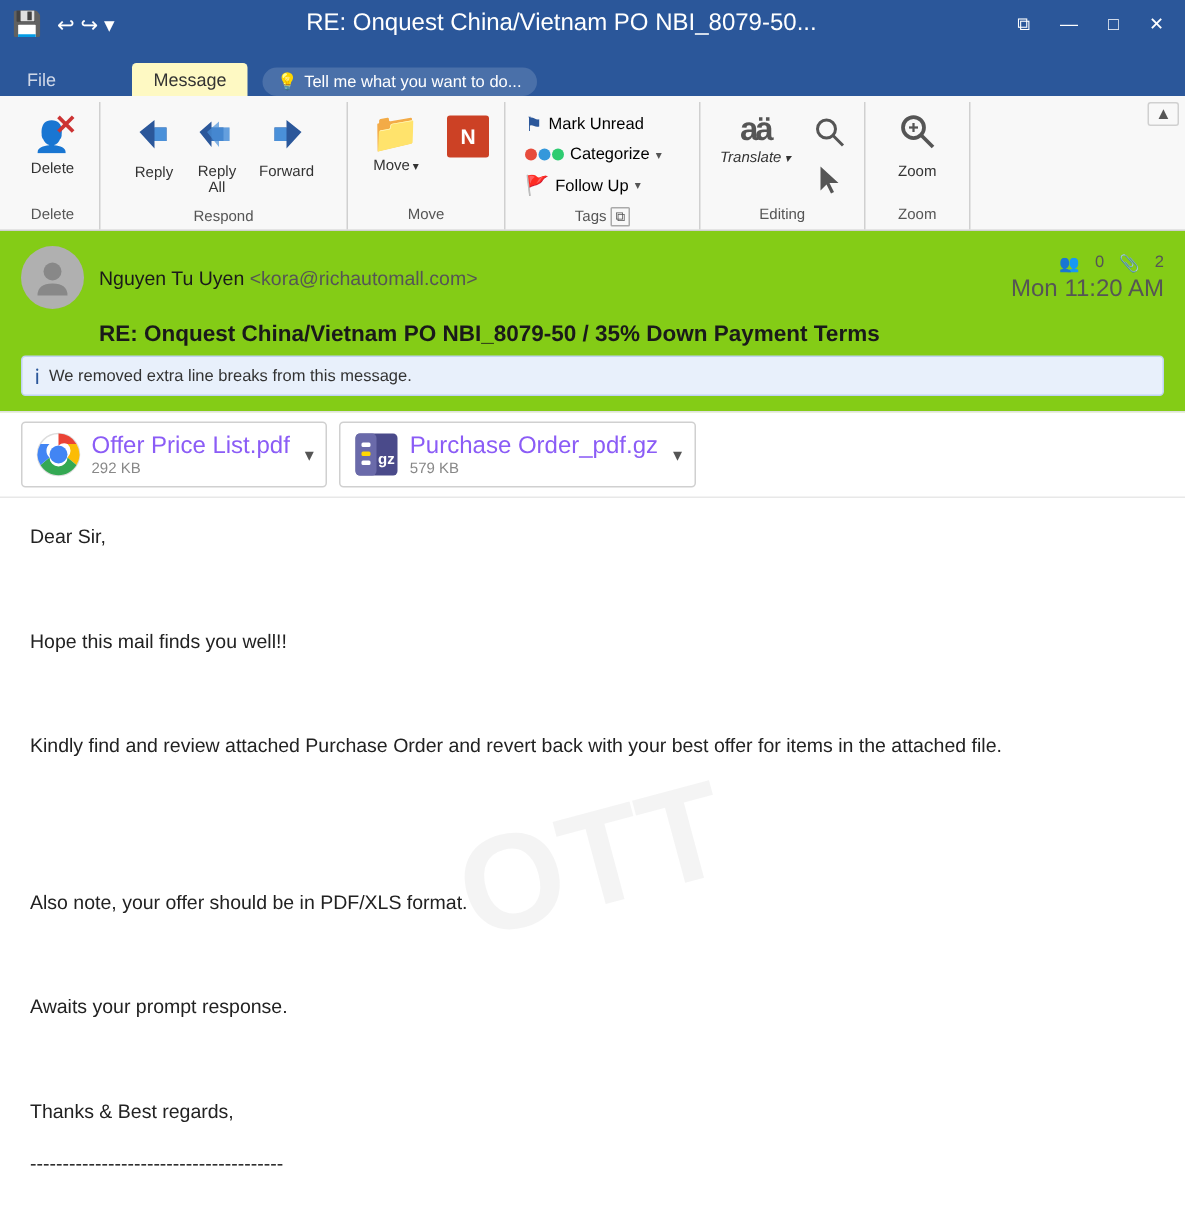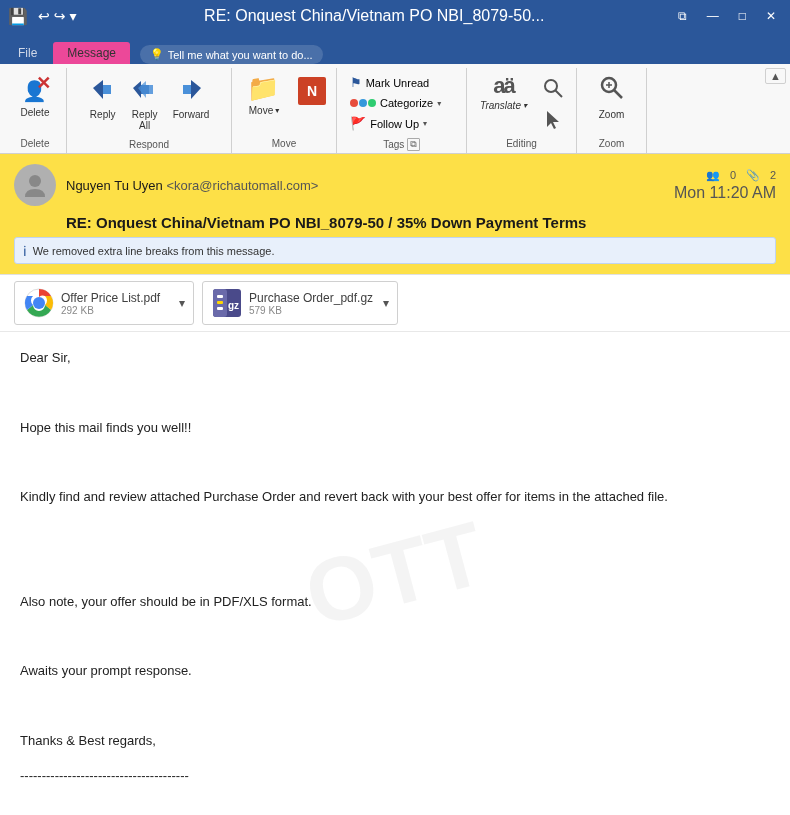--- a/index.html
+++ b/index.html
@@ -34,23 +34,24 @@
     }
     .tab {
       padding: 4px 14px;
       cursor: pointer;
       font-size: 12px;
       color: #d0d8e8;
       border-radius: 3px 3px 0 0;
       margin-right: 2px;
     }
     .tab.active {
-      background: #ec4899;
+      background: #fef9c3;
       color: #333;
       font-weight: 500;
+      margin-left: 35px;
     }
     .tell-me {
       margin-left: 8px;
       background: rgba(255,255,255,0.15);
       border-radius: 12px;
       padding: 3px 10px;
       color: white;
       font-size: 11px;
       display: flex;
       align-items: center;
@@ -137,21 +138,21 @@
       flex: 1;
       display: flex;
       flex-direction: column;
       height: calc(815px - 32px - 32px - 90px);
     }
 
     
     .email-header {
       padding: 10px 14px 6px 14px;
       border-bottom: 1px solid #e0e0e0;
-      background: #fde047;
+      background: #84cc16;
     }
     .email-header-top {
       display: flex;
       align-items: center;
       gap: 10px;
       margin-bottom: 4px;
     }
     .avatar {
       width: 42px;
       height: 42px;
@@ -201,21 +202,21 @@
       border-radius: 3px;
       padding: 5px 8px;
       cursor: pointer;
       background: white;
       min-width: 180px;
     }
     .att-icon { width: 32px; height: 32px; border-radius: 50%; display: flex; align-items: center; justify-content: center; font-size: 18px; }
     .att-chrome { background: transparent; }
     .att-rar { background: transparent; }
     .att-info { flex: 1; }
-    .att-name { font-size: 12px; color: #404040; font-weight: 500; }
+    .att-name { font-size: 16px; color: #8b5cf6; font-weight: 500; }
     .att-size { font-size: 10px; color: #888; }
     .att-arrow { color: #555; font-size: 12px; margin-left: 4px; }
 
     
     .email-body {
       padding: 16px 20px;
       flex: 1;
       overflow-y: scroll;
       font-size: 13px;
       color: #222;

